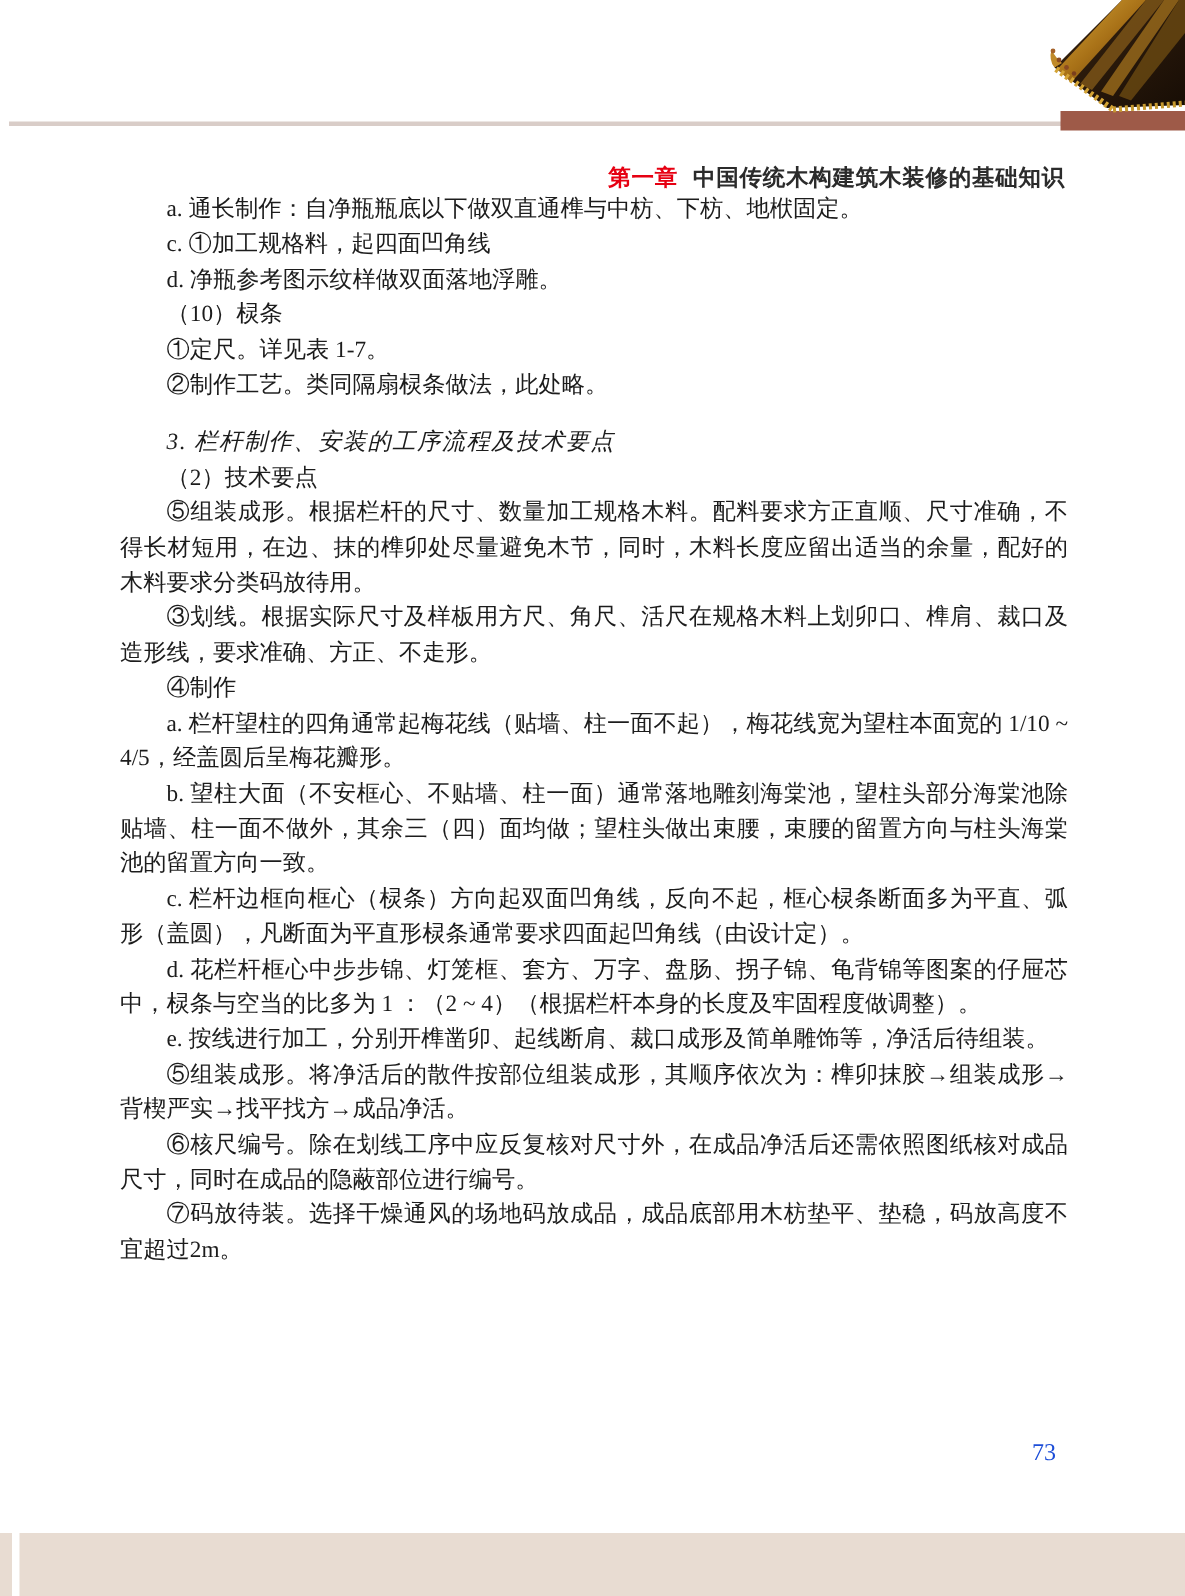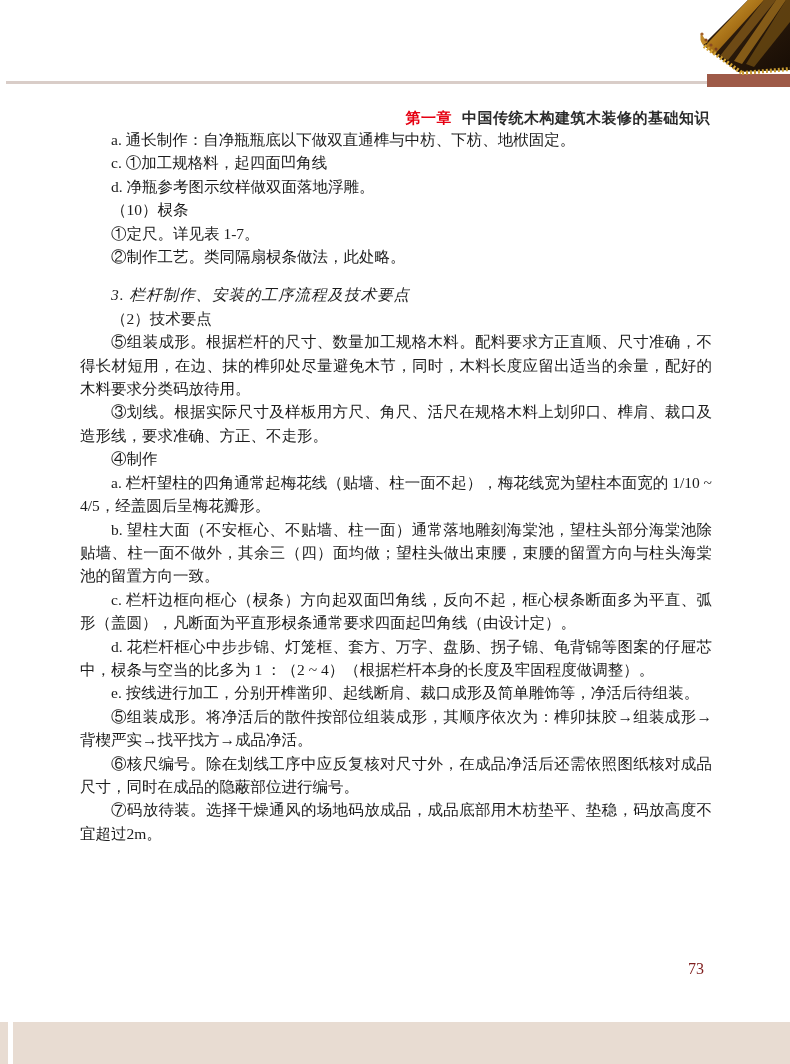--- a/index.html
+++ b/index.html
@@ -71,21 +71,21 @@
     letter-spacing: 1px;
     margin-top: 15px;
   }
 
   
   .page-number {
     position: absolute;
     top: 960px;
     left: 688px;
     font-size: 16px;
-    color: #7f1d1d;
+    color: #1d4ed8;
     font-family: "Liberation Serif", "DejaVu Serif", serif;
   }
   .footer-bar {
     position: absolute;
     bottom: 0;
     left: 13px;
     width: 777px;
     height: 42px;
     background: #e8dcd2;
   }

